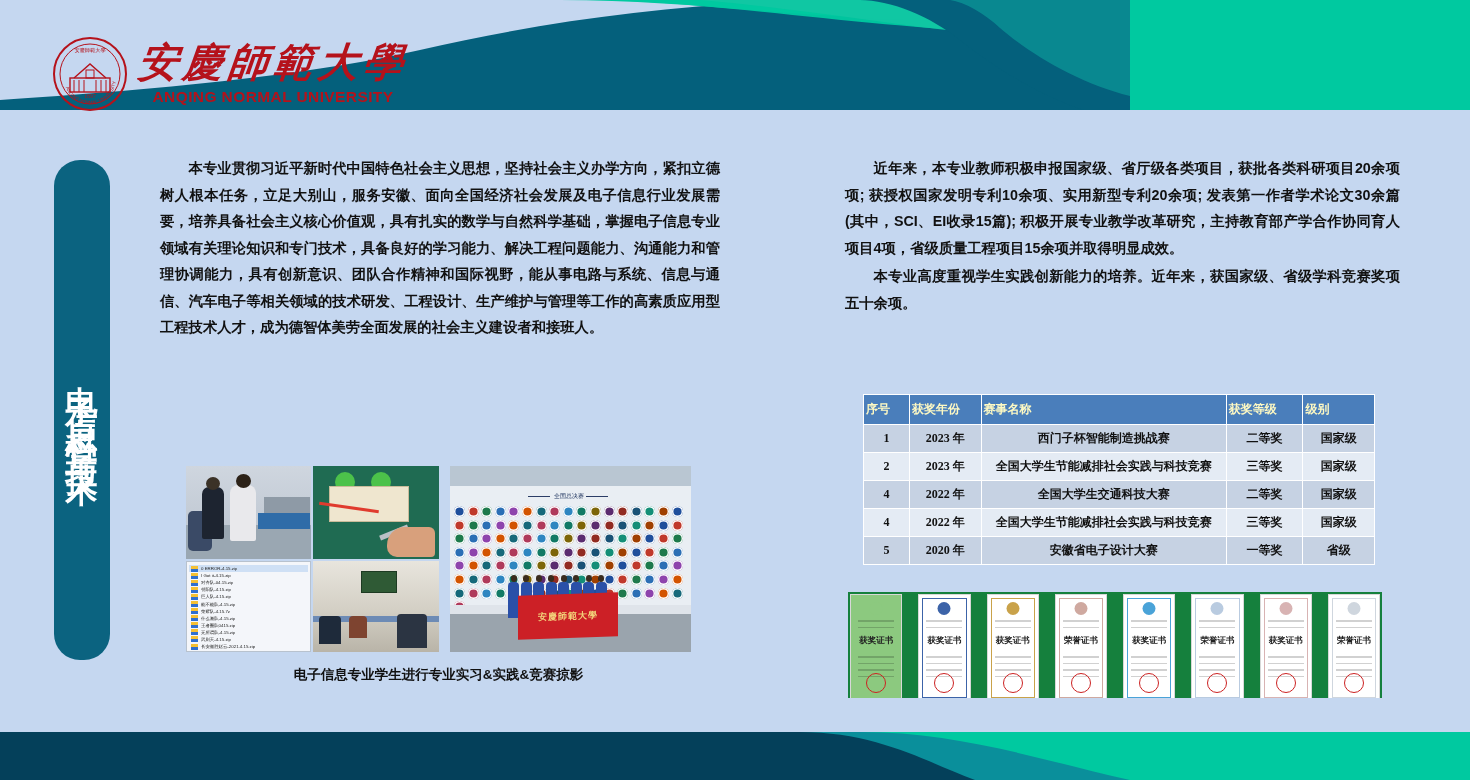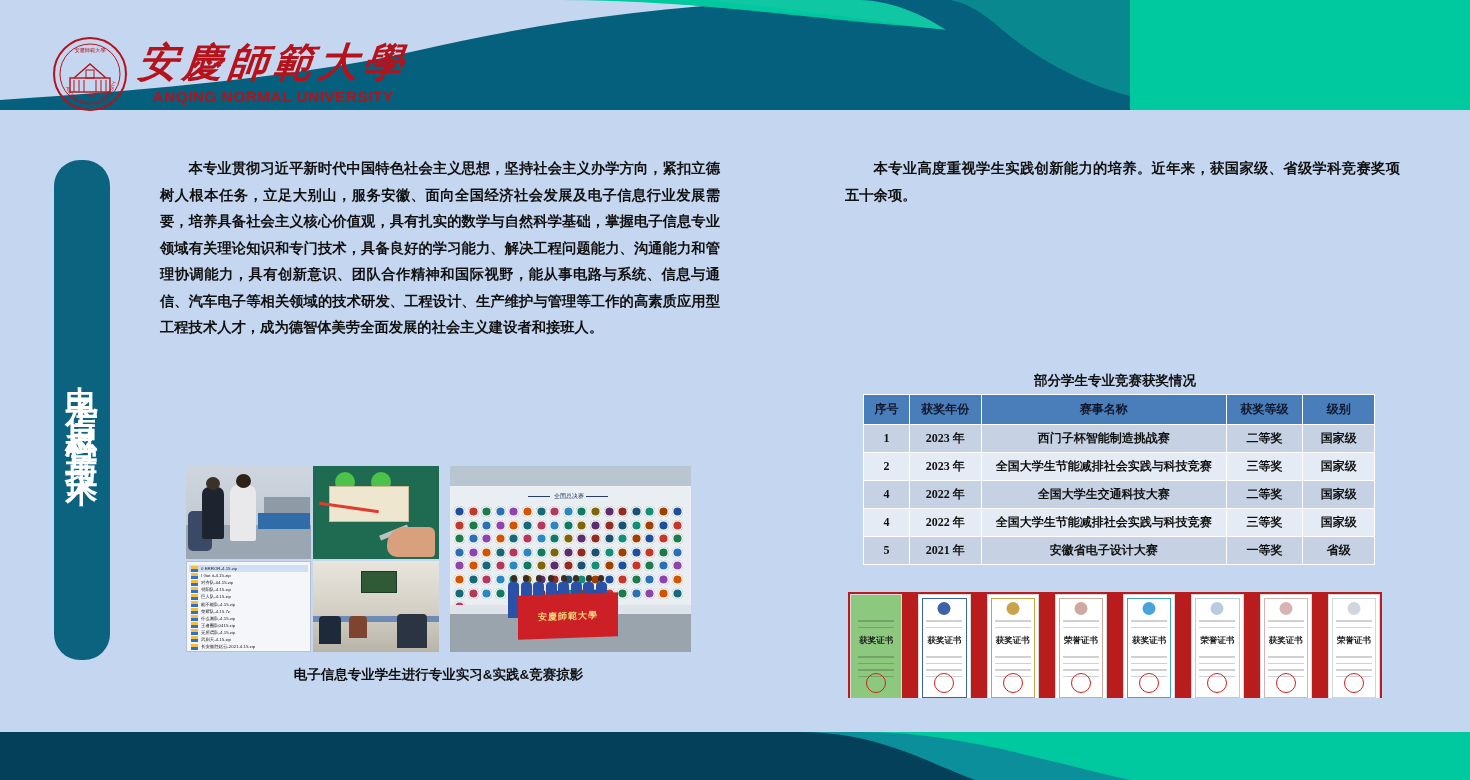--- a/index.html
+++ b/index.html
@@ -101,29 +101,29 @@
     font-size:9px;font-weight:bold;letter-spacing:1px;text-align:center;line-height:10px;}
 
   .cap{position:absolute;width:505px;left:186px;top:666px;text-align:center;color:#111;
     font-size:13.5px;font-weight:bold;}
 
   
   .tbl-title{position:absolute;left:845px;top:372px;width:540px;text-align:center;
     font-size:13.5px;font-weight:bold;color:#111;}
   table{position:absolute;left:863px;top:394px;width:512px;border-collapse:collapse;
     font-size:11.6px;font-family:"Liberation Serif","DejaVu Serif",serif;}
-  thead th{background:#4a7ebb;color:#0f172a;font-weight:bold;padding:6px 2px;text-align:center;
+  thead th{background:#4a7ebb;color:#fef9c3;font-weight:bold;padding:6px 2px;text-align:left;
     border:1px solid #ffffff;font-size:12px;}
   tbody td{padding:5px 2px;text-align:center;border:1px solid #ffffff;color:#111;font-weight:bold;font-size:12px;}
   tbody tr:nth-child(odd) td{background:#c6d2e3;}
   tbody tr:nth-child(even) td{background:#e4ebf4;}
 
   .cert-title{position:absolute;left:845px;top:570px;width:540px;text-align:center;
     font-size:13.5px;font-weight:bold;color:#111;}
-  .certs{position:absolute;left:848px;top:592px;width:534px;height:112px;display:flex;gap:16px;background:#b91c1c;padding:2px;box-sizing:border-box;}
+  .certs{position:absolute;left:848px;top:592px;width:534px;height:112px;display:flex;gap:16px;background:#15803d;padding:2px;box-sizing:border-box;}
   .cert{flex:1;position:relative;overflow:hidden;border:1px solid #d8d8d8;background:#fff;}
   .cert .cb{position:absolute;inset:3px;border:1px solid rgba(0,0,0,.12);}
   .cert .seal{position:absolute;left:50%;bottom:8px;transform:translateX(-50%);
     width:18px;height:18px;border:1.4px solid #c22;border-radius:50%;}
   .cert .line{position:absolute;left:14%;width:72%;height:1.6px;background:rgba(0,0,0,.18);}
   .cert .ttl{position:absolute;left:50%;transform:translateX(-50%);top:38%;
     font-family:"Liberation Serif","DejaVu Serif",serif;font-size:8.5px;font-weight:bold;color:#222;white-space:nowrap;}
   .cert .logo{position:absolute;left:50%;transform:translateX(-50%);top:7px;width:13px;height:13px;border-radius:50%;}
 
   
@@ -410,24 +410,24 @@
       </div>
       <div class="flag">
         <em>安慶師範大學</em>
       </div>
     </div>
   </div>
 
   <div class="cap">电子信息专业学生进行专业实习&amp;实践&amp;竞赛掠影</div>
 
   <div class="col col-right">
+    <p class="para">近年来，本专业教师积极申报国家级、省厅级各类项目，获批各类科研项目20余项项; 获授权国家发明专利10余项、实用新型专利20余项; 发表第一作者学术论文30余篇(其中，SCI、EI收录15篇); 积极开展专业教学改革研究，主持教育部产学合作协同育人项目4项，省级质量工程项目15余项并取得明显成效。</p>
     <p class="para">本专业高度重视学生实践创新能力的培养。近年来，获国家级、省级学科竞赛奖项五十余项。</p>
   </div>
 
-  <div class="tbl-title">部分学生专业竞赛获奖情况</div>
 
   <table>
     <thead>
         <tr>
           <th style="width: 9%;">序号</th>
           <th style="width: 14%;">获奖年份</th>
           <th style="width: 48%;">赛事名称</th>
           <th style="width: 15%;">获奖等级</th>
           <th style="width: 14%;">级别</th>
         </tr>
@@ -456,21 +456,21 @@
         </tr>
         <tr>
           <td>4</td>
           <td>2022 年</td>
           <td>全国大学生节能减排社会实践与科技竞赛</td>
           <td>三等奖</td>
           <td>国家级</td>
         </tr>
         <tr>
           <td>5</td>
-          <td>2021 年</td>
+          <td>2020 年</td>
           <td>安徽省电子设计大赛</td>
           <td>一等奖</td>
           <td>省级</td>
         </tr>
       </tbody>
   </table>
 
   <div class="certs">
       <div class="cert" style="background: rgb(140, 201, 127);">
         <div class="cb" style="border-color: rgb(140, 201, 127);"></div>

